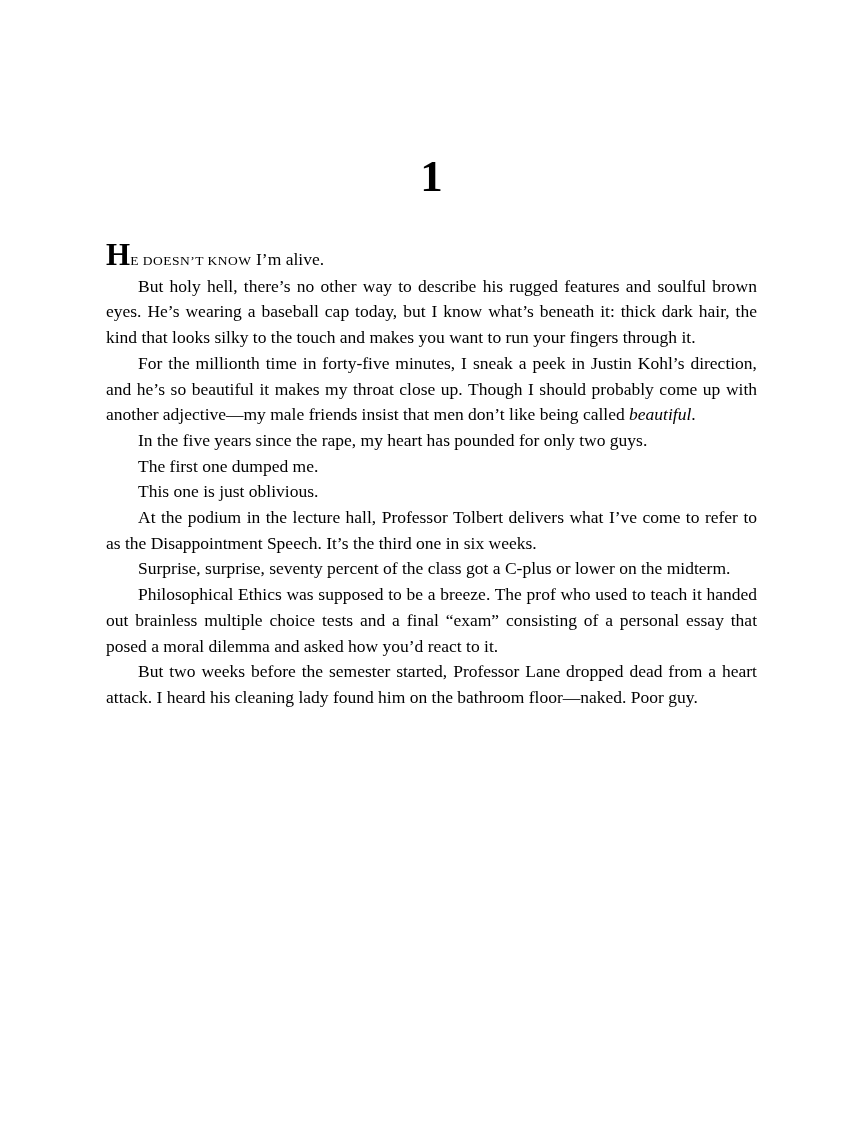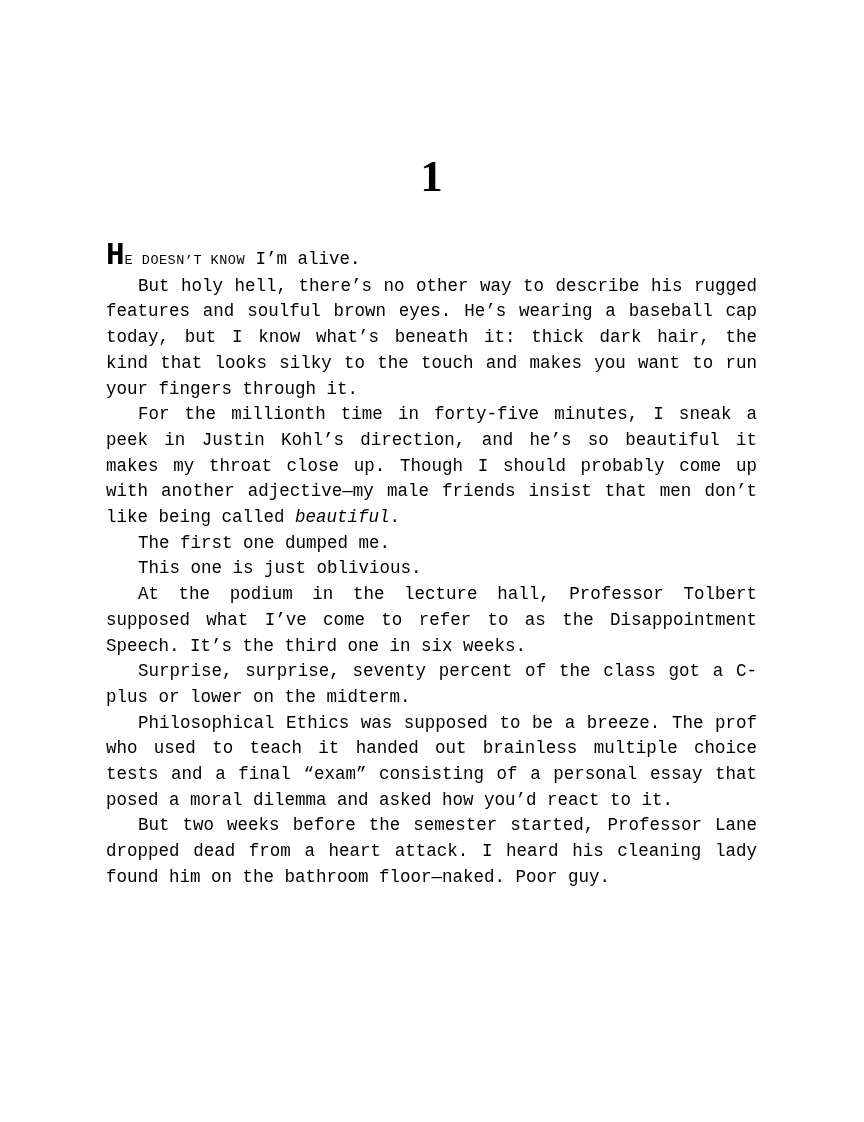--- a/index.html
+++ b/index.html
@@ -37,21 +37,20 @@
   }
   .body-text {
     margin-top: 48px;
     font-size: 17.5px;
     line-height: 25.7px;
     text-align: justify;
   }
   .paragraph {
     margin: 0;
     padding: 0;
-    font-family: Liberation Mono, monospace;
   }
   .paragraph.indent {
     text-indent: 32px;
   }
   .paragraph.opening {
     text-indent: 0;
   }
   .dropcap {
     font-size: 31px;
     font-weight: bold;
@@ -70,21 +69,22 @@
 
 <div class="book-page">
   <h1 class="chapter-number">1</h1>
 
   <div class="body-text">
     <p class="paragraph opening"><span class="dropcap">H</span><span class="smallcaps">E DOESN’T KNOW</span><span> I’m alive.</span></p>
 
     <div id="paragraphs">
         <p class="paragraph indent"><span>But holy hell, there’s no other way to describe his rugged features and soulful brown eyes. He’s wearing a baseball cap today, but I know what’s beneath it: thick dark hair, the kind that looks silky to the touch and makes you want to run your fingers through it.</span></p>
         <p class="paragraph indent"><span>For the millionth time in forty-five minutes, I sneak a peek in Justin Kohl’s direction, and he’s so beautiful it makes my throat close up. Though I should probably come up with another adjective—my male friends insist that men don’t like being called </span><em>beautiful</em><span>.</span></p>
+        <p class="paragraph indent"><span>In the five years since the rape, my heart has pounded for only two guys.</span></p>
         <p class="paragraph indent"><span>The first one dumped me.</span></p>
         <p class="paragraph indent"><span>This one is just oblivious.</span></p>
-        <p class="paragraph indent"><span>At the podium in the lecture hall, Professor Tolbert supposed what I’ve come to refer to as the Disappointment Speech. It’s the third one in six weeks.</span></p>
+        <p class="paragraph indent"><span>At the podium in the lecture hall, Professor Tolbert delivers what I’ve come to refer to as the Disappointment Speech. It’s the third one in six weeks.</span></p>
         <p class="paragraph indent"><span>Surprise, surprise, seventy percent of the class got a C-plus or lower on the midterm.</span></p>
         <p class="paragraph indent"><span>Philosophical Ethics was supposed to be a breeze. The prof who used to teach it handed out brainless multiple choice tests and a final “exam” consisting of a personal essay that posed a moral dilemma and asked how you’d react to it.</span></p>
         <p class="paragraph indent"><span>But two weeks before the semester started, Professor Lane dropped dead from a heart attack. I heard his cleaning lady found him on the bathroom floor—naked. Poor guy.</span></p>
       </div>
   </div>
 </div>
 
 </body></html>

